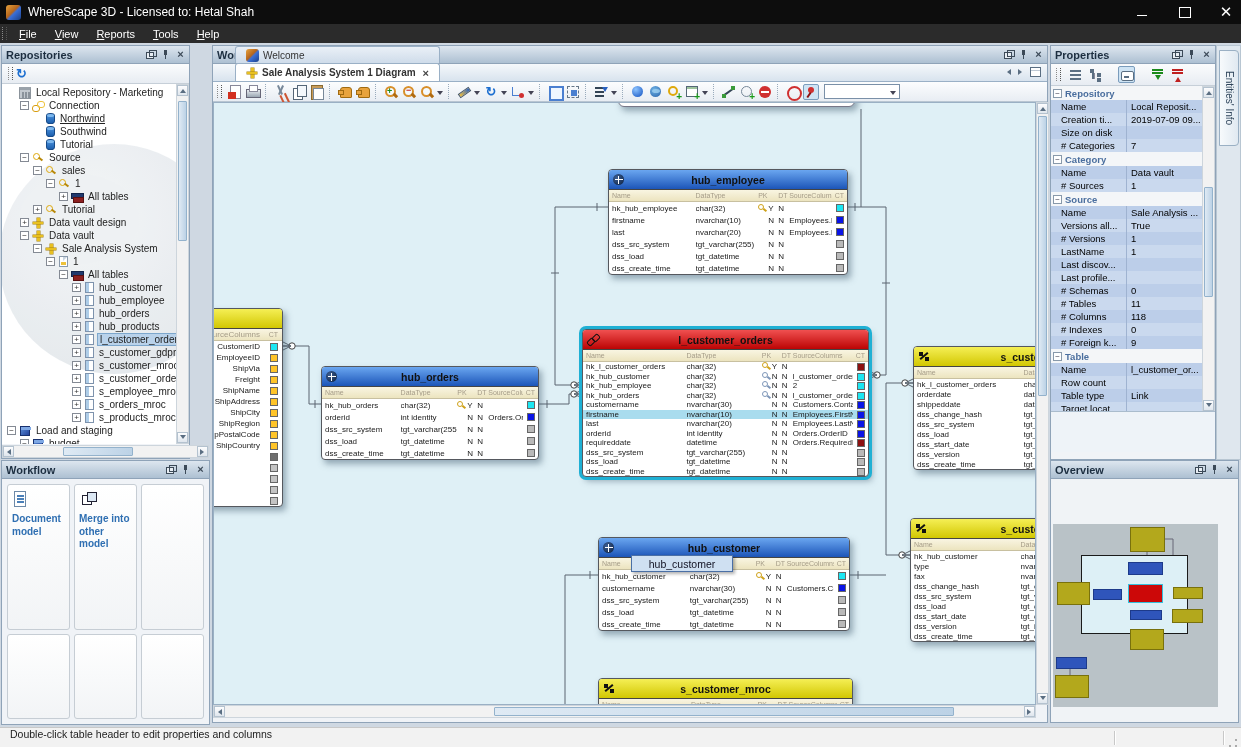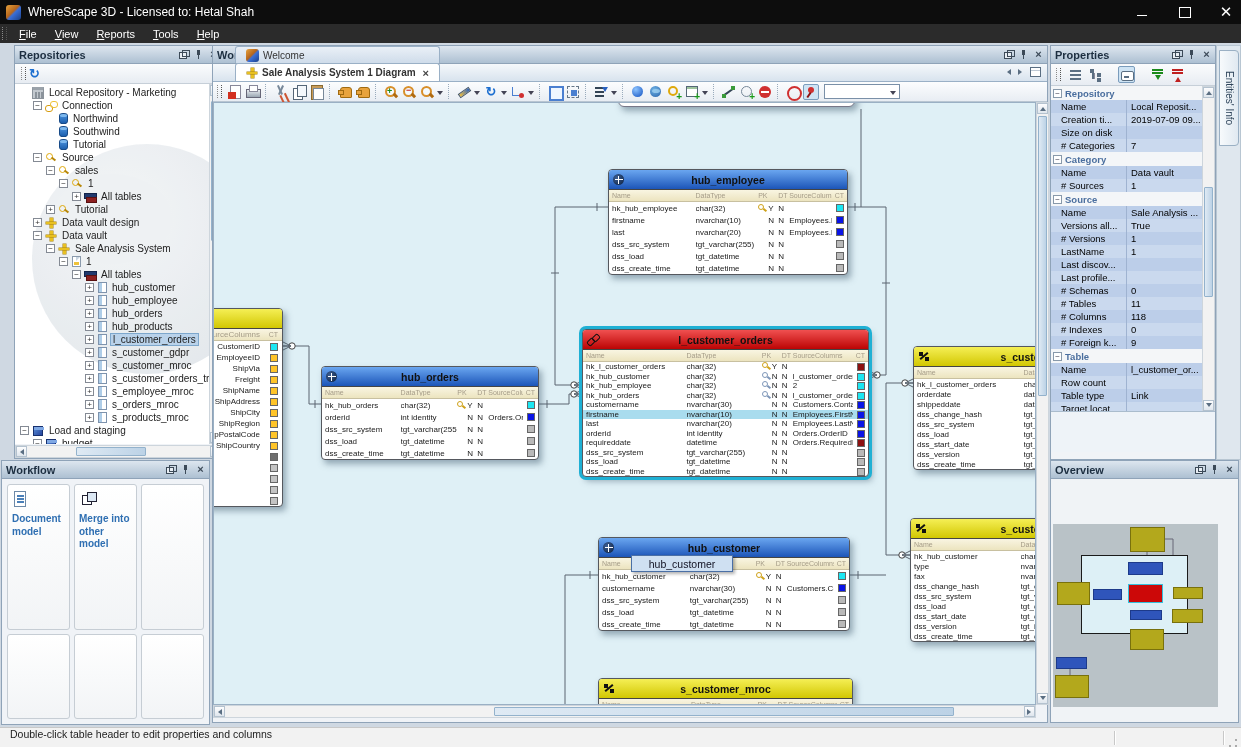--- a/index.html
+++ b/index.html
@@ -20,21 +20,21 @@
   .panel{position:absolute;background:#f0f3f7;border:1px solid #8fa3b8;}
   .phead{height:18px;background:linear-gradient(#dde6ef,#adc0d2);border-bottom:1px solid #8fa3b8;display:flex;align-items:center;font-size:11px;font-weight:bold;color:#1c2e40;padding:0 4px;position:relative;}
   .pbtns{position:absolute;right:3px;top:3px;display:flex;gap:4px;}
   .pb{width:11px;height:11px;position:relative;cursor:pointer;}
   .pb-float::before{content:"";position:absolute;left:1px;top:3px;width:6px;height:5px;border:1px solid #3c4a58;background:#e8eef4;}
   .pb-float::after{content:"";position:absolute;left:4px;top:1px;width:6px;height:5px;border:1px solid #3c4a58;}
   .pb-pin::before{content:"";position:absolute;left:4px;top:1px;width:3px;height:5px;background:#3c4a58;}
   .pb-pin::after{content:"";position:absolute;left:5px;top:6px;width:1px;height:4px;background:#3c4a58;}
   .pb-close{font-size:11px;line-height:11px;text-align:center;color:#3c4a58;font-weight:bold;}
   
-  #repos{left:14px;top:2px;width:209px;height:414px;}
+  #repos{left:1px;top:2px;width:189px;height:414px;}
   #repotb{height:20px;background:linear-gradient(#fbfcfd,#e7ecf2);border-bottom:1px solid #c6cfd8;display:flex;align-items:center;padding-left:4px;}
   .i-refresh{color:#1d6fd0;font-weight:bold;font-size:13px;cursor:pointer;}
   #treewrap{position:relative;height:360px;overflow:hidden;background:#fff;}
   #globe{position:absolute;right:-40px;top:60px;width:230px;height:230px;border-radius:50%;background:radial-gradient(circle at 38% 32%,#f2f4f6,#e2e7eb 70%,#dbe1e6);opacity:.85;}
   #globe::after{content:"";position:absolute;left:20px;top:30px;width:120px;height:90px;border-radius:50%;background:#eceff2;}
   #tree{position:absolute;left:0;top:2px;right:13px;bottom:0;font-size:10px;color:#222;}
   .titem{height:13px;display:flex;align-items:center;white-space:nowrap;cursor:pointer;}
   .exp{width:9px;height:9px;border:1px solid #848a94;background:#fff;font-size:8px;line-height:7px;text-align:center;color:#333;margin-right:3px;flex:none;}
   .expspace{width:12px;flex:none;}
   .tico{width:12px;height:12px;margin-right:3px;position:relative;flex:none;}
@@ -267,21 +267,21 @@
           <div class="titem" style="padding-left: 5px;">
             <span class="expspace"></span>
             <span class="tico t-bank"></span>
             <span class="tlabel">Local Repository - Marketing</span>
           </div>
           <div class="titem" style="padding-left: 18px;">
             <span class="exp">−</span>
             <span class="tico t-link"></span>
             <span class="tlabel">Connection</span>
           </div>
-          <div class="titem" style="padding-left: 31px;">
+          <div class="titem" style="padding-left: 31px; text-decoration: underline;">
             <span class="expspace"></span>
             <span class="tico t-db"></span>
             <span class="tlabel">Northwind</span>
           </div>
           <div class="titem" style="padding-left: 31px;">
             <span class="expspace"></span>
             <span class="tico t-db"></span>
             <span class="tlabel">Southwind</span>
           </div>
           <div class="titem" style="padding-left: 31px;">

